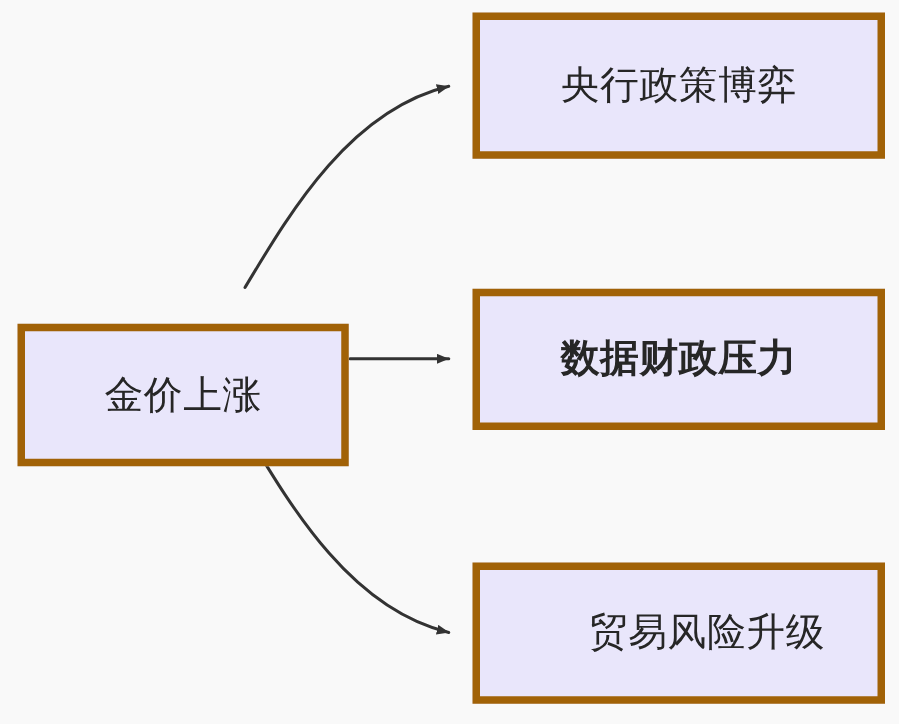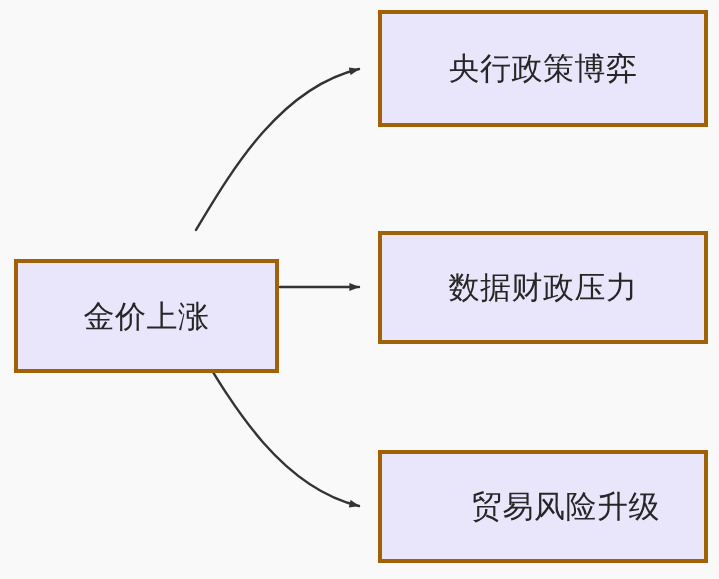--- a/index.html
+++ b/index.html
@@ -23,37 +23,37 @@
     position: absolute;
     top: 0;
     left: 0;
     width: 719px;
     height: 579px;
   }
   .node {
     position: absolute;
     box-sizing: border-box;
     background: #e9e6fb;
-    border: 4px solid #a16207;
+    border: 6px solid #a16207;
     display: flex;
     align-items: center;
     justify-content: center;
   }
   .node-label {
     color: #262626;
     font-size: 31px;
     line-height: 1;
     letter-spacing: 0.5px;
     white-space: nowrap;
     font-family: "DejaVu Sans", "Liberation Sans", sans-serif;
   }
   
   #node-source { left: 14px;  top: 230px; width: 265px; height: 114px; margin-top: 29px; }
   #node-t1     { left: 378px; top: 10px;  width: 330px; height: 117px; }
-  #node-t2     { left: 378px; top: 231px; width: 330px; height: 113px; }
+  #node-t2     { left: 378px; top: 231px; width: 330px; height: 113px; font-weight: bold; }
   #node-t3     { left: 378px; top: 450px; width: 330px; height: 113px; padding-left: 45px; }
 </style>
 </head>
 <body>
 
 <div id="diagram-root">
 
   <svg class="edge-layer" viewBox="0 0 719 579" width="719" height="579" xmlns="http://www.w3.org/2000/svg">
     <defs>
       <marker id="arrowhead" markerWidth="10" markerHeight="8" refX="9.6" refY="4" orient="auto" markerUnits="userSpaceOnUse">

